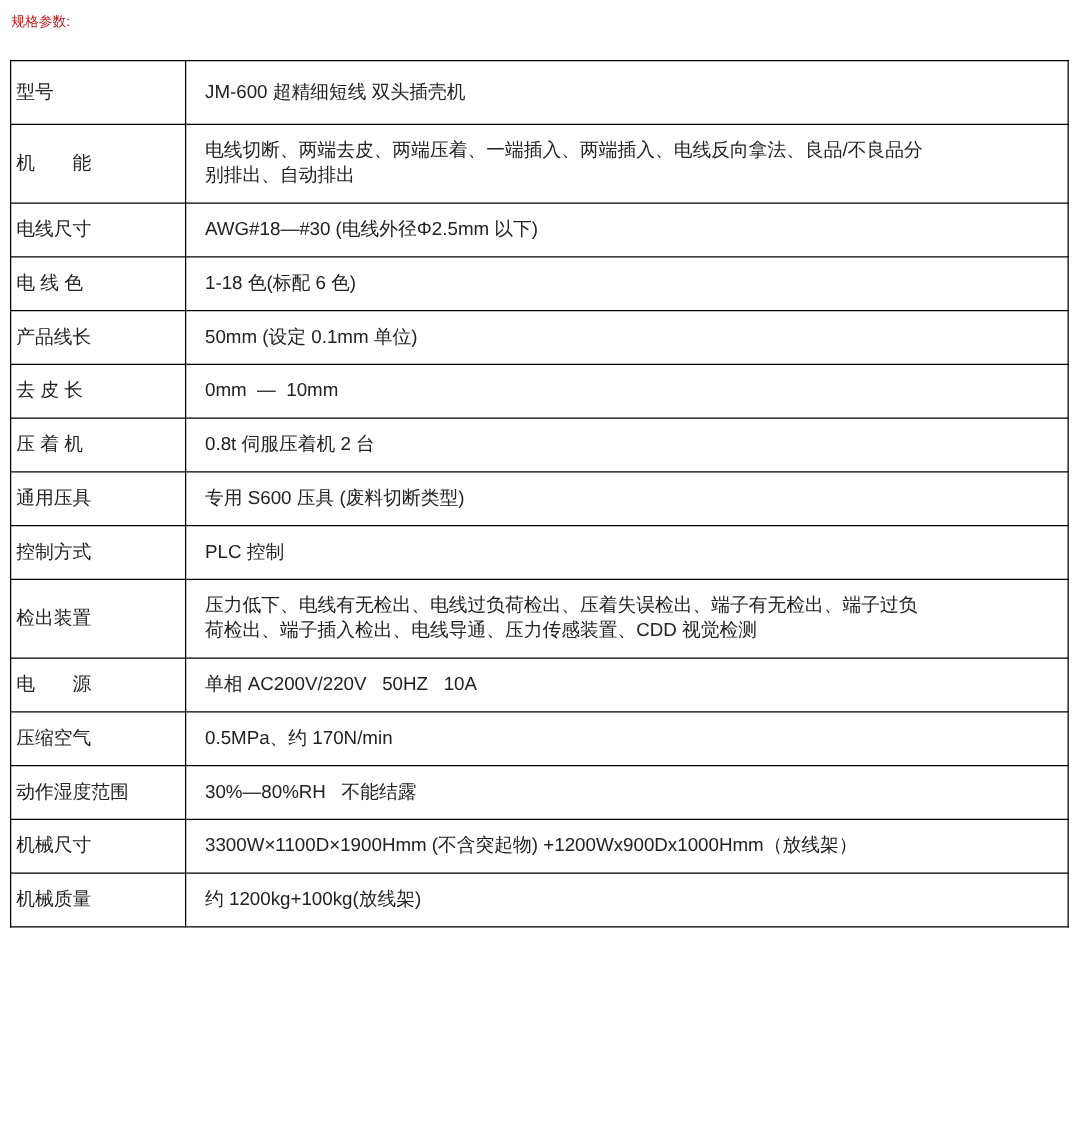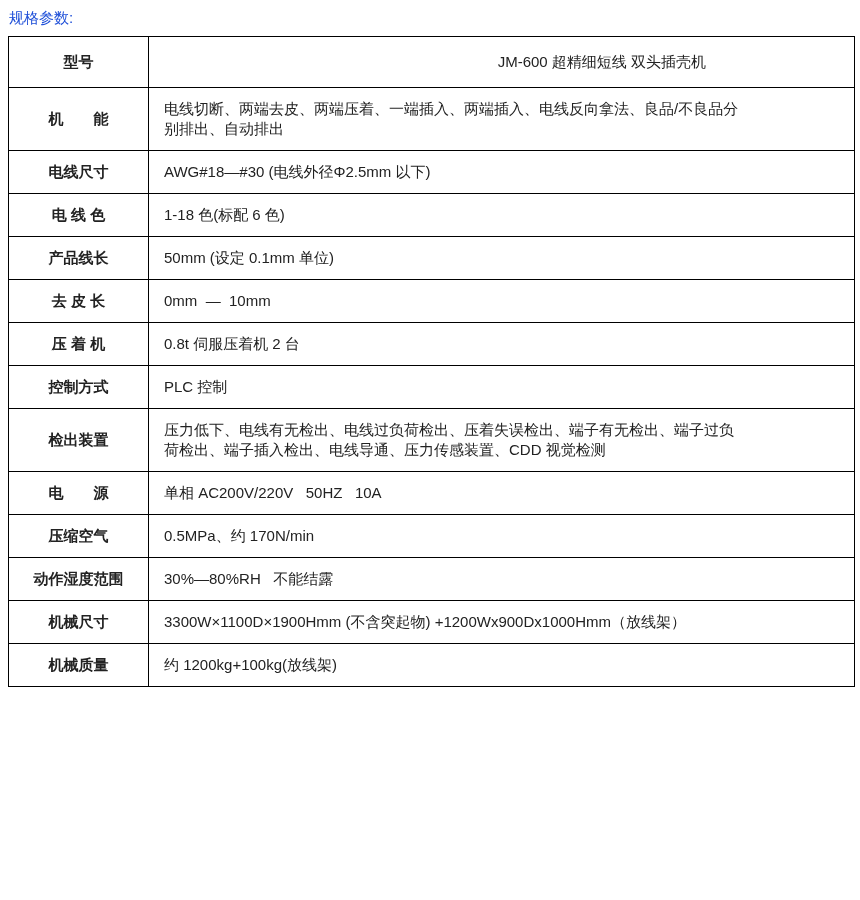--- a/index.html
+++ b/index.html
@@ -11,52 +11,51 @@
     width: 860px;
     height: 900px;
     font-family: "Liberation Sans", "DejaVu Sans", sans-serif;
     color: #222222;
     overflow: hidden;
   }
   .page {
     padding: 8px;
   }
   .page-title {
-    font-size: 15px;
+    font-size: 11px;
     line-height: 20px;
-    color: #1d4ed8;
-    margin: 0 0 8px 1px;
+    color: #b91c1c;
+    margin: 0 0 20px 1px;
     white-space: pre;
   }
   table.spec-table {
     border-collapse: collapse;
     width: 847px;
     table-layout: fixed;
   }
   table.spec-table td {
     border: 1px solid #000000;
     font-size: 15px;
     line-height: 20px;
     vertical-align: middle;
     color: #222222;
   }
   td.spec-label {
     width: 131px;
-    text-align: center;
+    text-align: left;
     padding: 11px 4px;
     white-space: pre-wrap;
-    font-weight: bold;
   }
   td.spec-value {
     padding: 11px 12px 11px 15px;
     white-space: pre-wrap;
     word-break: break-word;
   }
   td.spec-value.model-cell {
-    text-align: right;
+    text-align: left;
     padding: 15px 148px 15px 15px;
   }
 </style>
 </head>
 <body>
 
 <div class="page">
   <div class="page-title">规格参数:</div>
 
   <table class="spec-table">
@@ -84,20 +83,24 @@
         </tr>
         <tr>
           <td class="spec-label">去 皮 长</td>
           <td class="spec-value">0mm  —  10mm</td>
         </tr>
         <tr>
           <td class="spec-label">压 着 机</td>
           <td class="spec-value">0.8t 伺服压着机 2 台</td>
         </tr>
         <tr>
+          <td class="spec-label">通用压具</td>
+          <td class="spec-value">专用 S600 压具 (废料切断类型)</td>
+        </tr>
+        <tr>
           <td class="spec-label">控制方式</td>
           <td class="spec-value">PLC 控制</td>
         </tr>
         <tr>
           <td class="spec-label">检出装置</td>
           <td class="spec-value">压力低下、电线有无检出、电线过负荷检出、压着失误检出、端子有无检出、端子过负
 荷检出、端子插入检出、电线导通、压力传感装置、CDD 视觉检测</td>
         </tr>
         <tr>
           <td class="spec-label">电　　源</td>

